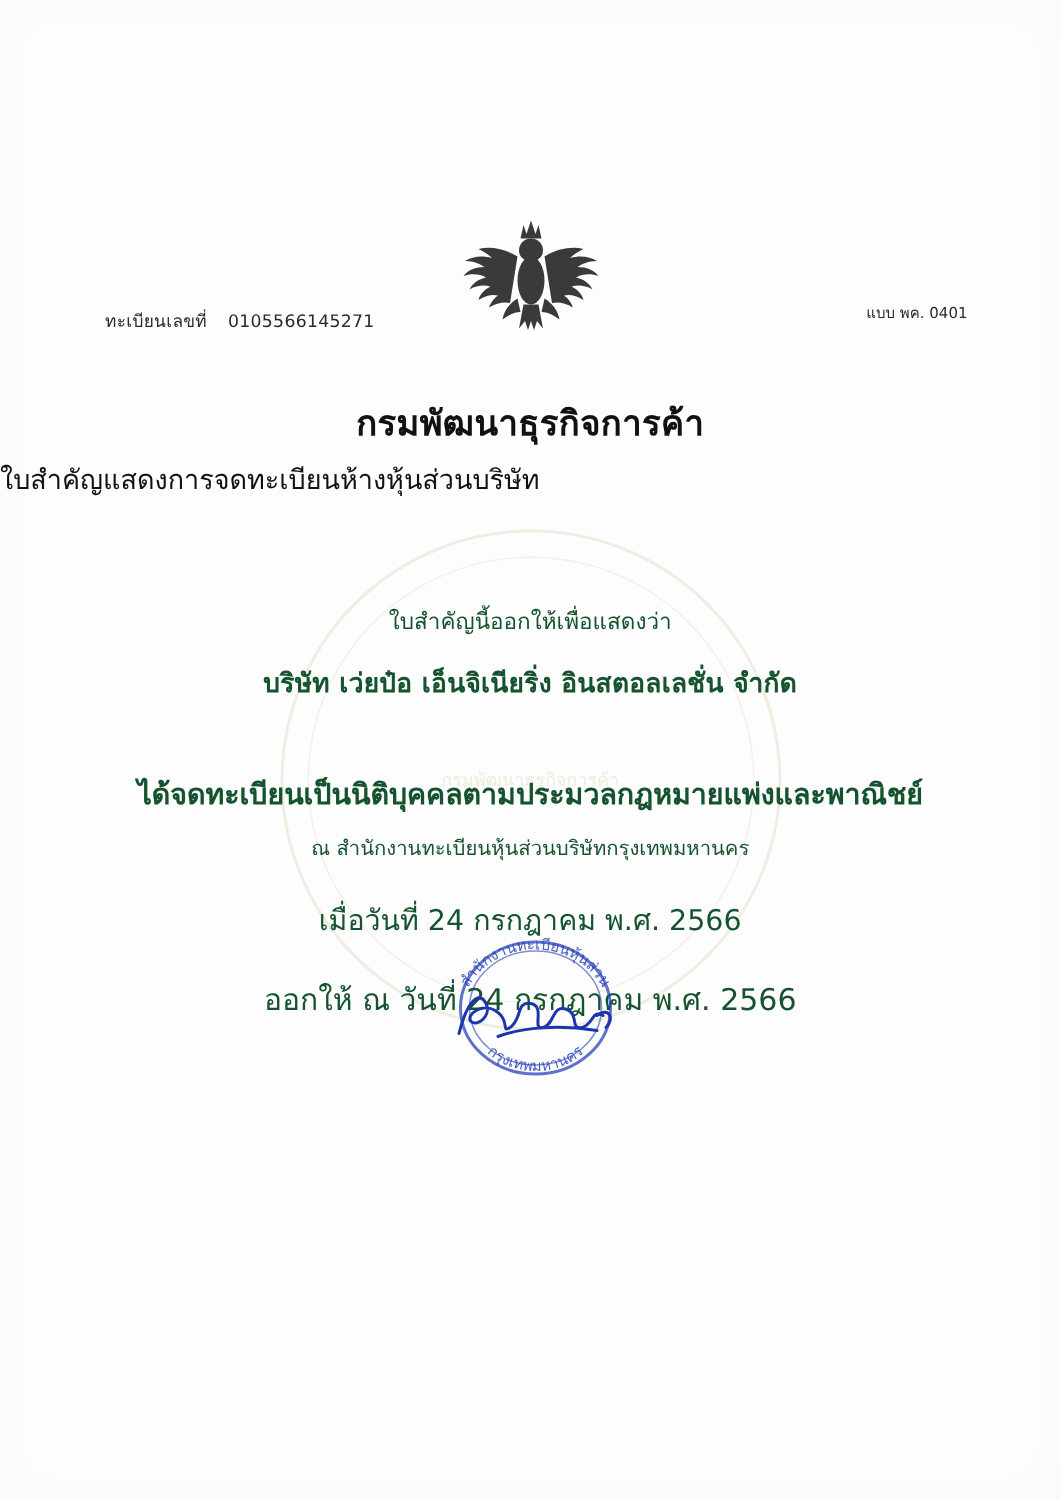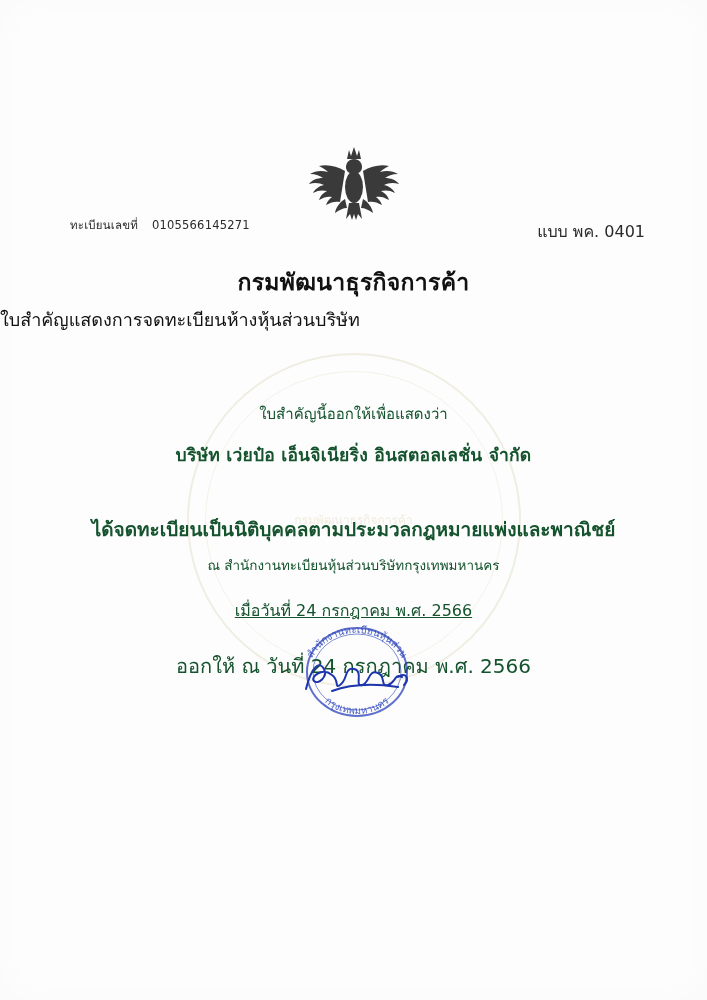--- a/index.html
+++ b/index.html
@@ -31,28 +31,27 @@
 
   
   .reg-no {
     position: absolute;
     left: 70px;
     top: 205px;
     font-size: 11.5px;
     letter-spacing: 0.2px;
     white-space: nowrap;
     color: #2a2a2a;
-    margin-top: 11px;
   }
   .reg-no .label { margin-right: 14px; }
   .form-no {
     position: absolute;
     right: 62px;
-    top: 219px;
-    font-size: 16px;
+    top: 201px;
+    font-size: 10px;
     color: #2a2a2a;
     white-space: nowrap;
   }
 
   
   .emblem {
     position: absolute;
     left: 50%;
     top: 143px;
     transform: translateX(-50%);
@@ -85,21 +84,21 @@
   .line {
     position: absolute;
     left: 0; right: 0;
     text-align: center;
     color: #14532d;
   }
   .l-issued      { top: 402px; font-size: 15px; }
   .l-company     { top: 441px; font-size: 17.5px; font-weight: 700; letter-spacing: 0.2px; }
   .l-registered  { top: 514px; font-size: 19px; font-weight: 700; }
   .l-office      { top: 554px; font-size: 13.5px; }
-  .l-date        { top: 598px; font-size: 16px; text-decoration: underline; }
+  .l-date        { top: 598px; font-size: 19px; }
   .l-issuedate   { top: 650px; font-size: 20px; }
   .l-signer      { top: 692px; font-size: 12.5px; }
 
   
   .watermark {
     position: absolute;
     left: 50%;
     top: 520px;
     transform: translate(-50%, -50%);
     width: 330px;

